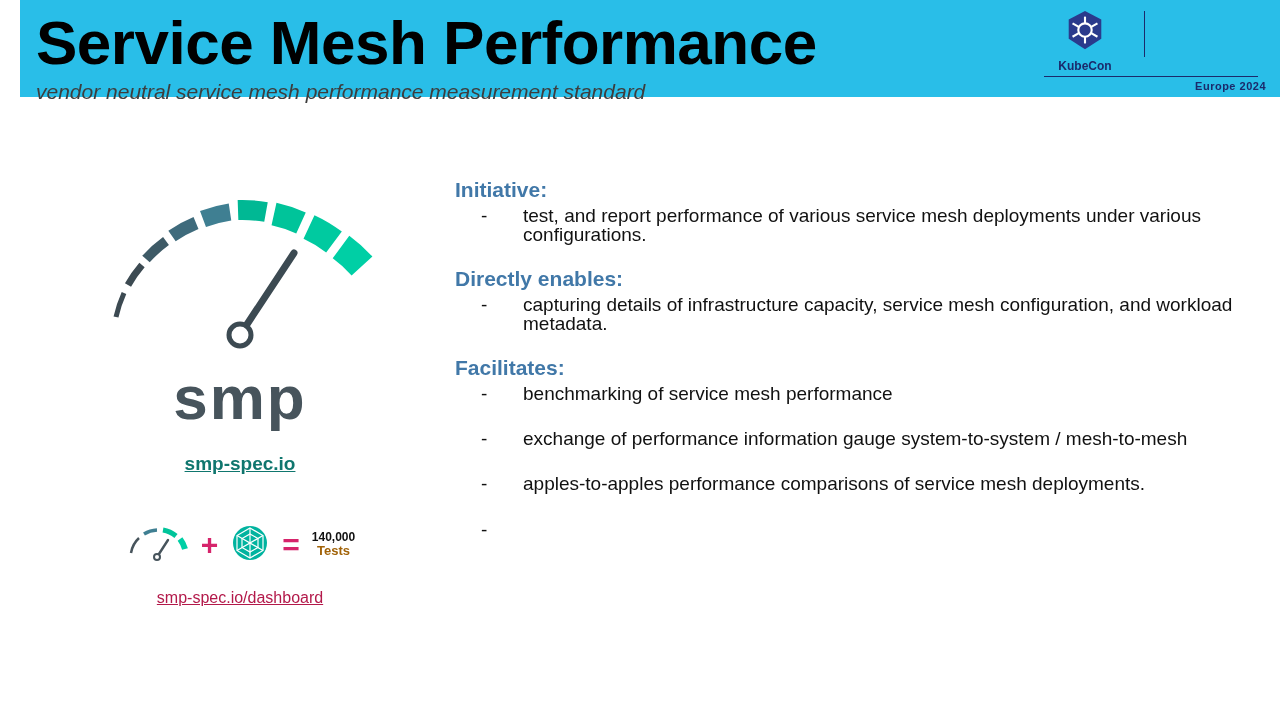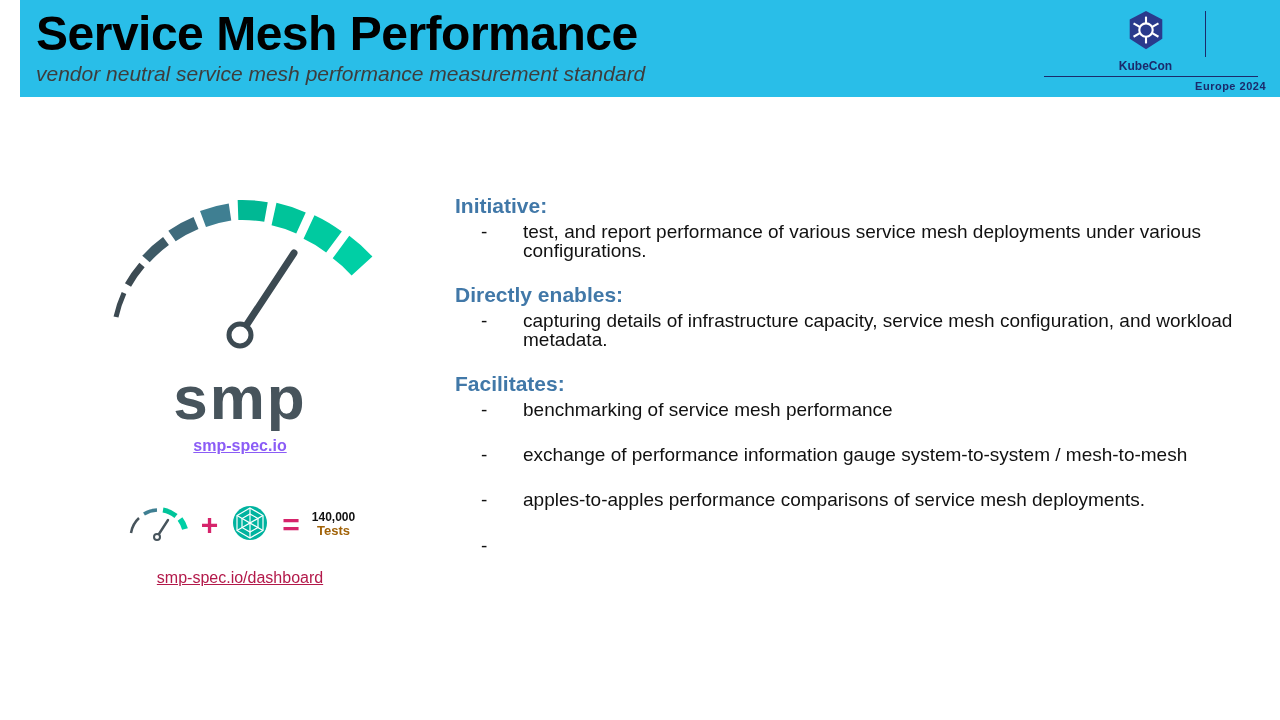--- a/index.html
+++ b/index.html
@@ -29,21 +29,21 @@
     top: 0; left: 0;
     width: 20px; height: 97px;
     background: #ffffff;
   }
   .title-block {
     position: absolute;
     left: 36px;
     top: 4px;
   }
   .slide-title {
-    font-size: 48px;
+    font-size: 62px;
     font-weight: bold;
     color: #000000;
     line-height: 1.25;
     letter-spacing: -0.5px;
     margin: 0;
     white-space: nowrap;
   }
   .slide-subtitle {
     font-size: 21px;
     font-style: italic;
@@ -57,21 +57,21 @@
   .conf-logos {
     position: absolute;
     right: 14px;
     top: 8px;
     width: 230px;
     height: 84px;
   }
   .conf-row {
     display: flex;
     align-items: flex-start;
-    justify-content: center;
+    justify-content: flex-start;
     gap: 10px;
   }
   .conf-item {
     display: flex;
     flex-direction: column;
     align-items: center;
     width: 98px;
   }
   .conf-name {
     font-size: 12px;
@@ -112,24 +112,24 @@
     width: 300px;
     margin: 45px auto 0 auto;
   }
   .smp-logo {
     text-align: center;
     margin-top: 10px;
   }
   .smp-link {
     display: block;
     text-align: center;
-    margin-top: 2px;
-    font-size: 16px;
-    font-weight: bold;
-    color: #8b5cf6;
+    margin-top: 18px;
+    font-size: 19px;
+    font-weight: bold;
+    color: #0f766e;
     text-decoration: underline;
     cursor: pointer;
   }
   .formula {
     margin-top: 48px;
     display: flex;
     align-items: center;
     justify-content: center;
     gap: 12px;
   }
@@ -170,21 +170,21 @@
   .right-col {
     position: absolute;
     left: 455px;
     top: 178px;
     width: 790px;
   }
   .section-head {
     font-size: 21px;
     font-weight: bold;
     color: #4178a8;
-    margin: 16px 0 4px 0;
+    margin: 0 0 4px 0;
   }
   .section-head.spaced { margin-top: 22px; }
   .bullets {
     list-style: none;
     margin: 0;
     padding: 0;
   }
   .bullets li {
     position: relative;
     padding-left: 68px;

